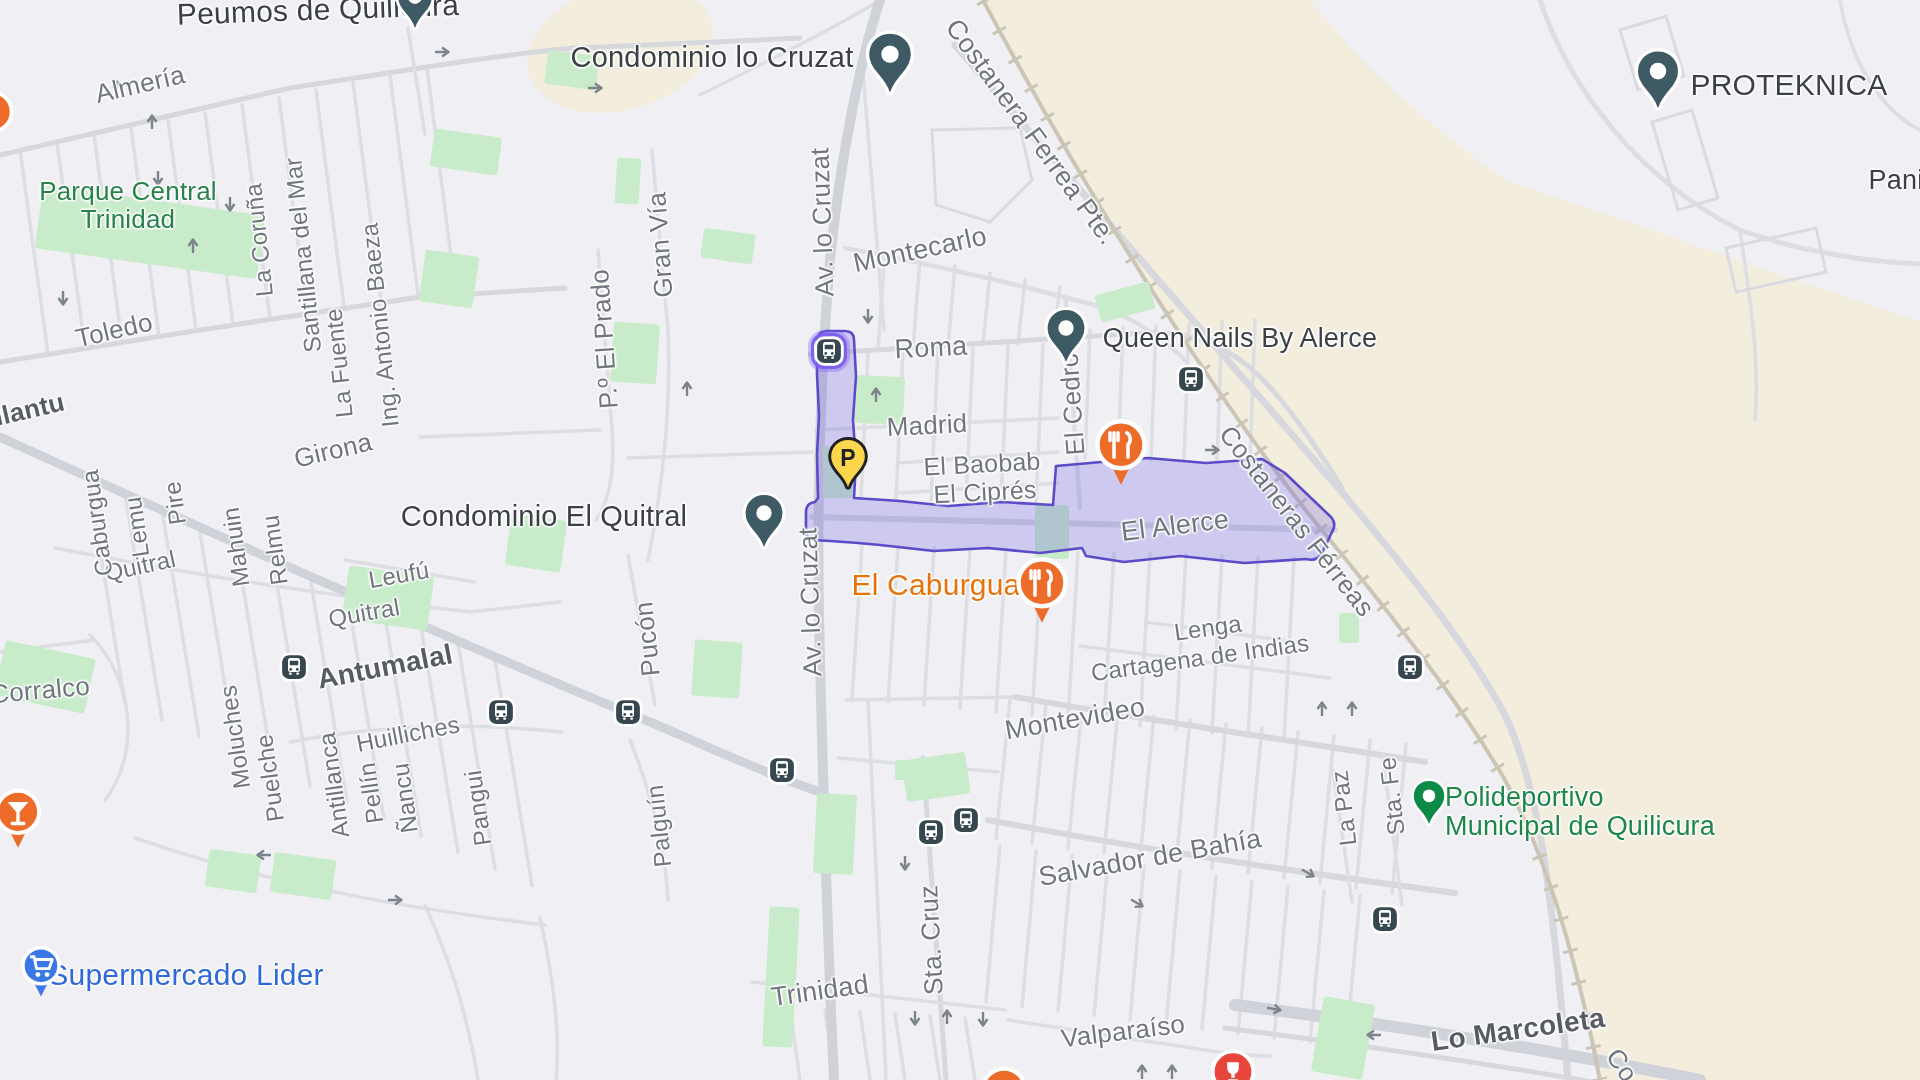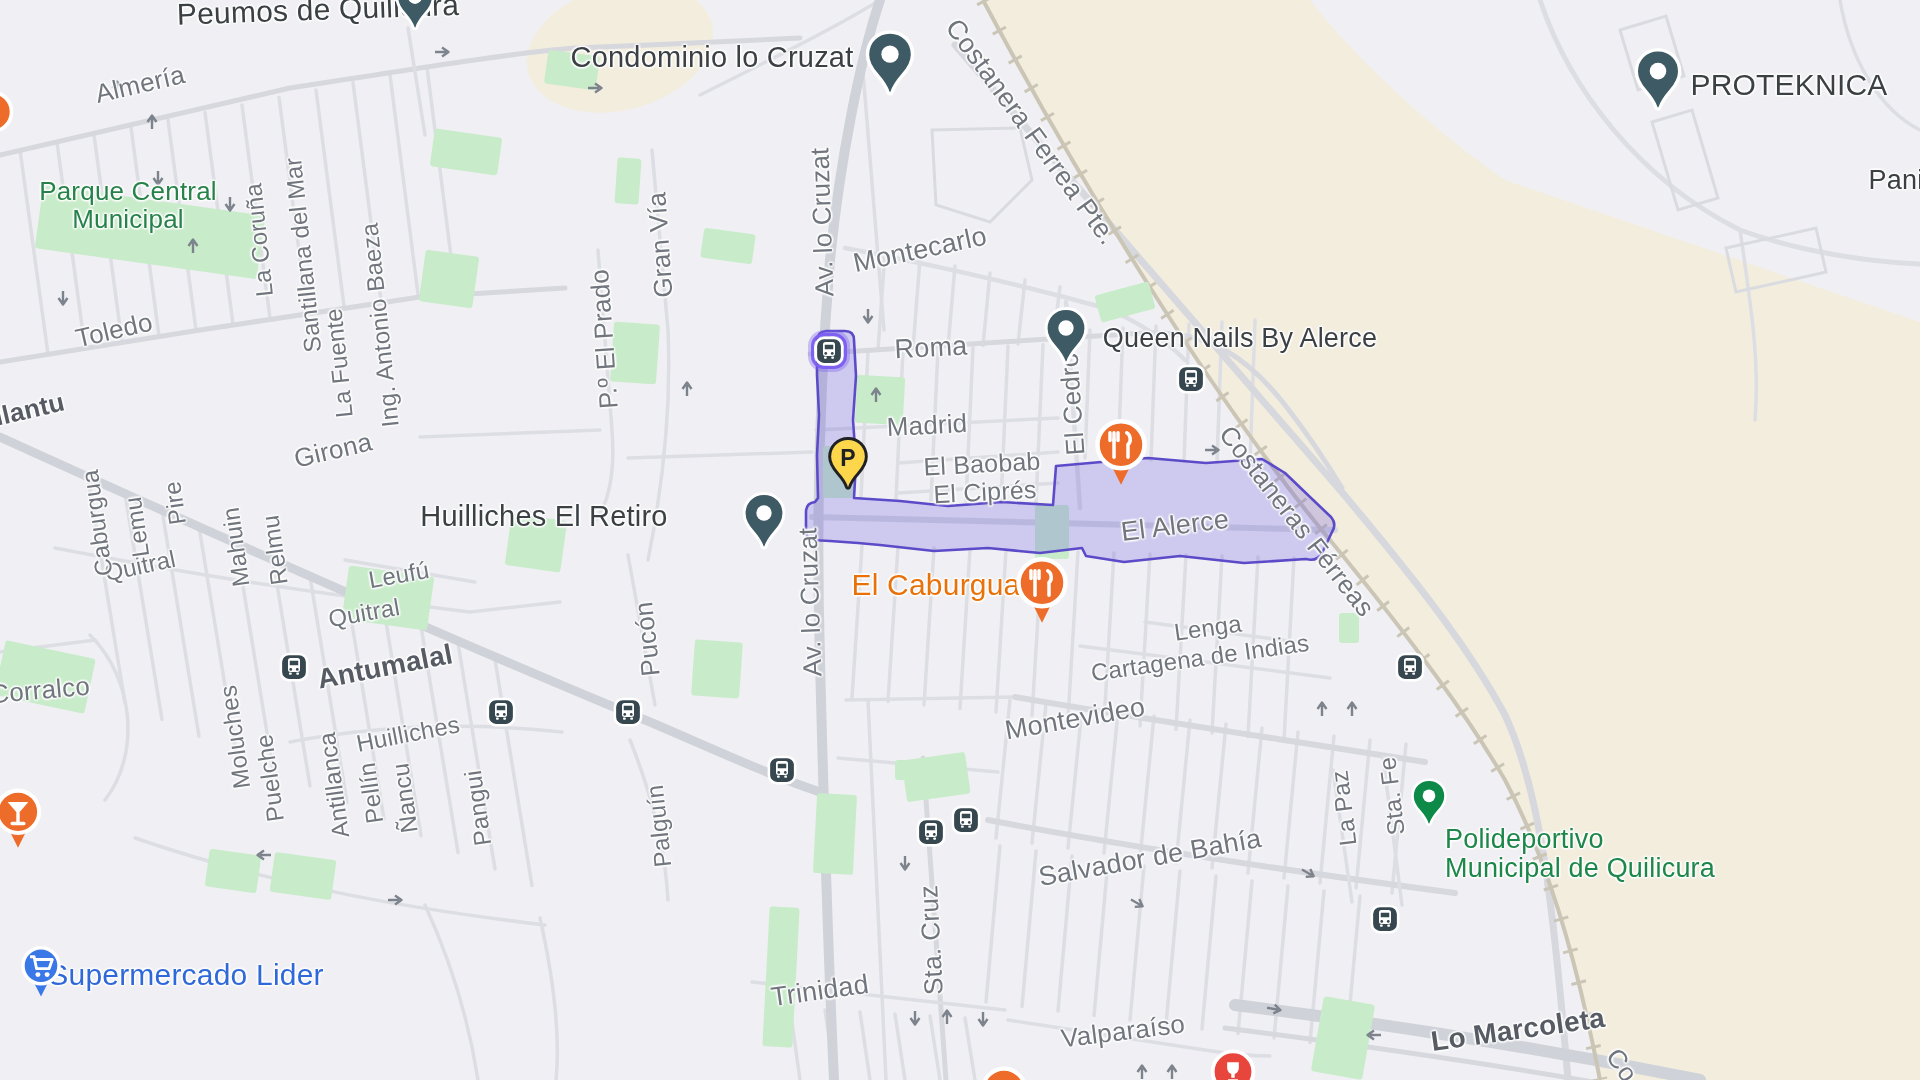--- a/index.html
+++ b/index.html
@@ -241,24 +241,24 @@
         <path d="M-7,0 L4,0 M0,-4.5 L6.5,0 L0,4.5" stroke="#7d838c" stroke-width="2.4" fill="none" stroke-linejoin="round" transform="translate(1374 1035) rotate(180)"></path>
         <path d="M-7,0 L4,0 M0,-4.5 L6.5,0 L0,4.5" stroke="#7d838c" stroke-width="2.4" fill="none" stroke-linejoin="round" transform="translate(1274 1009) rotate(10)"></path>
       </g>
   </svg>
   <div id="labels">
       <div class="lbl poi" style="left: 318px; top: 10px; font-size: 30px; --r: -2deg;">Peumos de Quilicura</div>
       <div class="lbl poi" style="left: 712px; top: 58px; font-size: 29px; text-align: right; --r: 0deg;">Condominio lo Cruzat</div>
       <div class="lbl poi" style="left: 1789px; top: 85px; font-size: 30px; --r: 0deg;">PROTEKNICA</div>
       <div class="lbl poi" style="left: 1896px; top: 181px; font-size: 27px; --r: 0deg;">Pani</div>
       <div class="lbl poi" style="left: 1240px; top: 339px; font-size: 27px; --r: 0deg;">Queen Nails By Alerce</div>
-      <div class="lbl poi" style="left: 544px; top: 517px; font-size: 29px; --r: 0deg;">Huilliches El Retiro</div>
+      <div class="lbl poi" style="left: 544px; top: 517px; font-size: 29px; --r: 0deg;">Condominio El Quitral</div>
       <div class="lbl park" style="left: 128px; top: 205px; font-size: 26px; --r: 0deg;">Parque Central
-Municipal</div>
-      <div class="lbl green" style="left: 1580px; top: 812px; font-size: 27px; margin-top: 42px; --r: 0deg;">Polideportivo
+Trinidad</div>
+      <div class="lbl green" style="left: 1580px; top: 812px; font-size: 27px; --r: 0deg;">Polideportivo
 Municipal de Quilicura</div>
       <div class="lbl blue" style="left: 186px; top: 975px; font-size: 30px; --r: 0deg;">Supermercado Lider</div>
       <div class="lbl orange" style="left: 936px; top: 585px; font-size: 30px; --r: 0deg;">El Caburgua</div>
       <div class="lbl st" style="left: 140px; top: 84px; font-size: 26px; --r: -13deg;">Almería</div>
       <div class="lbl st" style="left: 114px; top: 330px; font-size: 26px; --r: -13deg;">Toledo</div>
       <div class="lbl stm" style="left: 26px; top: 410px; font-size: 26px; --r: -13deg;">illantu</div>
       <div class="lbl st" style="left: 333px; top: 450px; font-size: 26px; --r: -13deg;">Girona</div>
       <div class="lbl st" style="left: 920px; top: 250px; font-size: 27px; --r: -12deg;">Montecarlo</div>
       <div class="lbl st" style="left: 931px; top: 348px; font-size: 27px; --r: -3deg;">Roma</div>
       <div class="lbl st" style="left: 927px; top: 425px; font-size: 26px; --r: -3deg;">Madrid</div>

